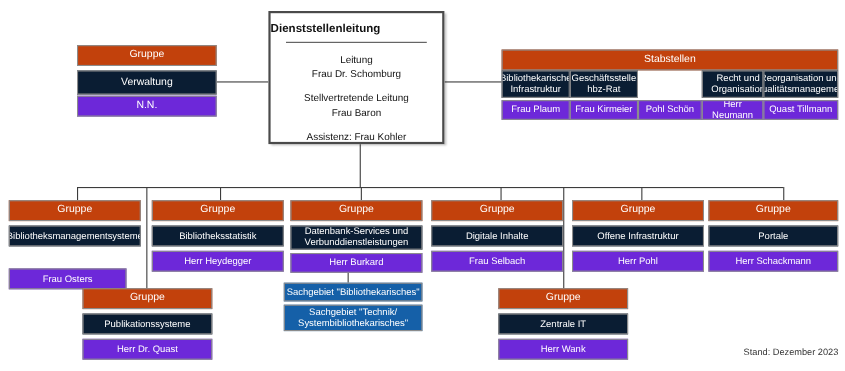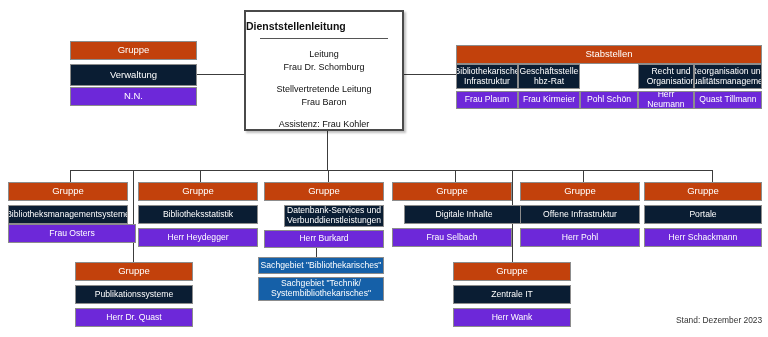--- a/index.html
+++ b/index.html
@@ -119,32 +119,32 @@
   <div class="cell c-dark fs9" style="left:694px;top:64px;width:68px;height:25px;">Reorganisation und Qualitätsmanagement</div>
 
   <div class="cell c-light fs9" style="left:456px;top:91px;width:62px;height:18px;">Frau Plaum</div>
   <div class="cell c-light fs9" style="left:518px;top:91px;width:62px;height:18px;">Frau Kirmeier</div>
   <div class="cell c-light fs9" style="left:580px;top:91px;width:58px;height:18px;">Pohl Schön</div>
   <div class="cell c-light fs9" style="left:638px;top:91px;width:56px;height:18px;">Herr Neumann</div>
   <div class="cell c-light fs9" style="left:694px;top:91px;width:68px;height:18px;">Quast Tillmann</div>
 
   <div class="cell c-head fs10" style="left:8px;top:182px;width:120px;height:19px;">Gruppe</div>
   <div class="cell c-dark fs9" style="left:8px;top:205px;width:120px;height:19px;">Bibliotheksmanagementsysteme</div>
-  <div class="cell c-light fs9" style="left:8px;top:224px;width:128px;height:19px;">Frau Osters</div>
+  <div class="cell c-light fs9" style="left:8px;top:244px;width:107px;height:19px;">Frau Osters</div>
 
   <div class="cell c-head fs10" style="left:138px;top:182px;width:120px;height:19px;">Gruppe</div>
   <div class="cell c-dark fs9" style="left:138px;top:205px;width:120px;height:19px;">Bibliotheksstatistik</div>
   <div class="cell c-light fs9" style="left:138px;top:228px;width:120px;height:19px;">Herr Heydegger</div>
 
   <div class="cell c-head fs10" style="left:264px;top:182px;width:120px;height:19px;">Gruppe</div>
-  <div class="cell c-dark fs9" style="left:264px;top:205px;width:100px;height:22px;margin-left:20px;">Datenbank-Services und Verbunddienstleistungen</div>
+  <div class="cell c-dark fs9" style="left:264px;top:205px;width:120px;height:22px;">Datenbank-Services und Verbunddienstleistungen</div>
   <div class="cell c-light fs9" style="left:264px;top:230px;width:120px;height:18px;">Herr Burkard</div>
 
   <div class="cell c-head fs10" style="left:392px;top:182px;width:120px;height:19px;">Gruppe</div>
-  <div class="cell c-dark fs9" style="left:392px;top:205px;width:120px;height:19px;margin-left:12px;">Digitale Inhalte</div>
+  <div class="cell c-dark fs9" style="left:392px;top:205px;width:120px;height:19px;">Digitale Inhalte</div>
   <div class="cell c-light fs9" style="left:392px;top:228px;width:120px;height:19px;">Frau Selbach</div>
 
   <div class="cell c-head fs10" style="left:520px;top:182px;width:120px;height:19px;">Gruppe</div>
   <div class="cell c-dark fs9" style="left:520px;top:205px;width:120px;height:19px;">Offene Infrastruktur</div>
   <div class="cell c-light fs9" style="left:520px;top:228px;width:120px;height:19px;">Herr Pohl</div>
 
   <div class="cell c-head fs10" style="left:644px;top:182px;width:118px;height:19px;">Gruppe</div>
   <div class="cell c-dark fs9" style="left:644px;top:205px;width:118px;height:19px;">Portale</div>
   <div class="cell c-light fs9" style="left:644px;top:228px;width:118px;height:19px;">Herr Schackmann</div>
 

